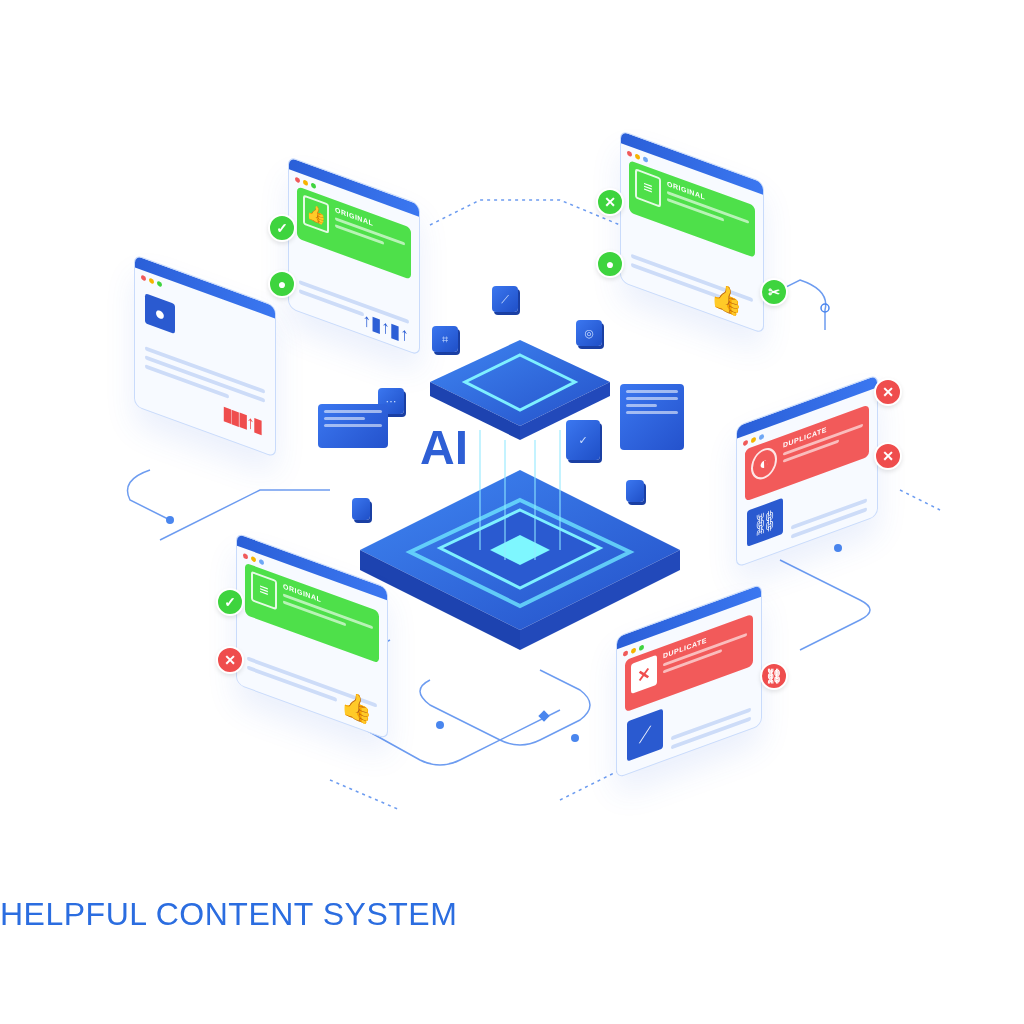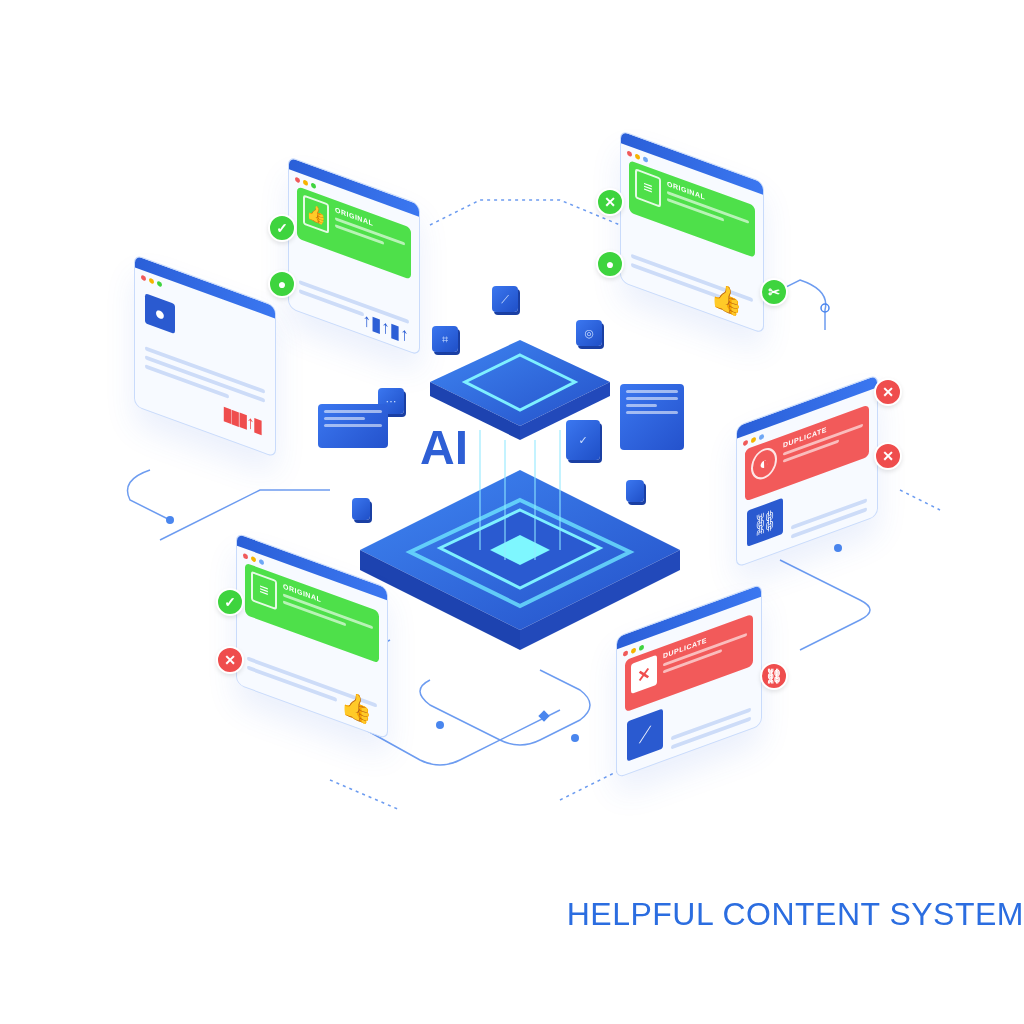--- a/index.html
+++ b/index.html
@@ -17,21 +17,21 @@
   .panel .ptext { font-size:7px; font-weight:bold; color:#fff; letter-spacing:0.5px; }
   .panel .pline { height:3px; background:rgba(255,255,255,0.6); border-radius:2px; margin-top:4px; }
   .line { height:4px; background:#cddcf8; border-radius:2px; margin:5px 10px 0 10px; }
   .badge { position:absolute; width:24px; height:24px; border-radius:50%; color:#fff; font-weight:bold; font-size:14px; display:flex; align-items:center; justify-content:center; border:2px solid #fff; box-shadow:0 2px 4px rgba(0,0,0,0.1); }
   .badge.green { background:#3ed43e; }
   .badge.red { background:#ef4d4d; }
   .thumb { position:absolute; font-size:26px; color:#2d5fd6; }
   .chip { position:absolute; width:26px; height:26px; border-radius:4px; background:linear-gradient(135deg,#3b77f0,#1f4fc7); box-shadow:2px 3px 0 #1a3fa3; color:#cfe0ff; font-size:11px; display:flex; align-items:center; justify-content:center; }
   .bubble { position:absolute; background:linear-gradient(135deg,#3b77f0,#2452cc); border-radius:4px; padding:6px; box-sizing:border-box; }
   .bubble i { display:block; height:3px; background:rgba(255,255,255,0.55); border-radius:2px; margin-bottom:4px; }
-  .title { position:absolute; left:0; right:0; top:896px; text-align:right; font-size:32px; font-weight:500; color:#2b6de0; letter-spacing:0.5px; }
+  .title { position:absolute; left:0; right:0; top:896px; text-align:left; font-size:32px; font-weight:500; color:#2b6de0; letter-spacing:0.5px; }
   .ai-label { position:absolute; left:420px; top:420px; font-size:48px; font-weight:bold; color:#2e5fd5; }
 </style>
 </head>
 <body>
 
 <div class="stage">
 
   <svg class="lines" width="1024" height="1024">
     <g fill="none" stroke="#6d9cf0" stroke-width="1.5">
       <path d="M430 225 L480 200 L560 200 L620 225" stroke-dasharray="3 4"></path>

